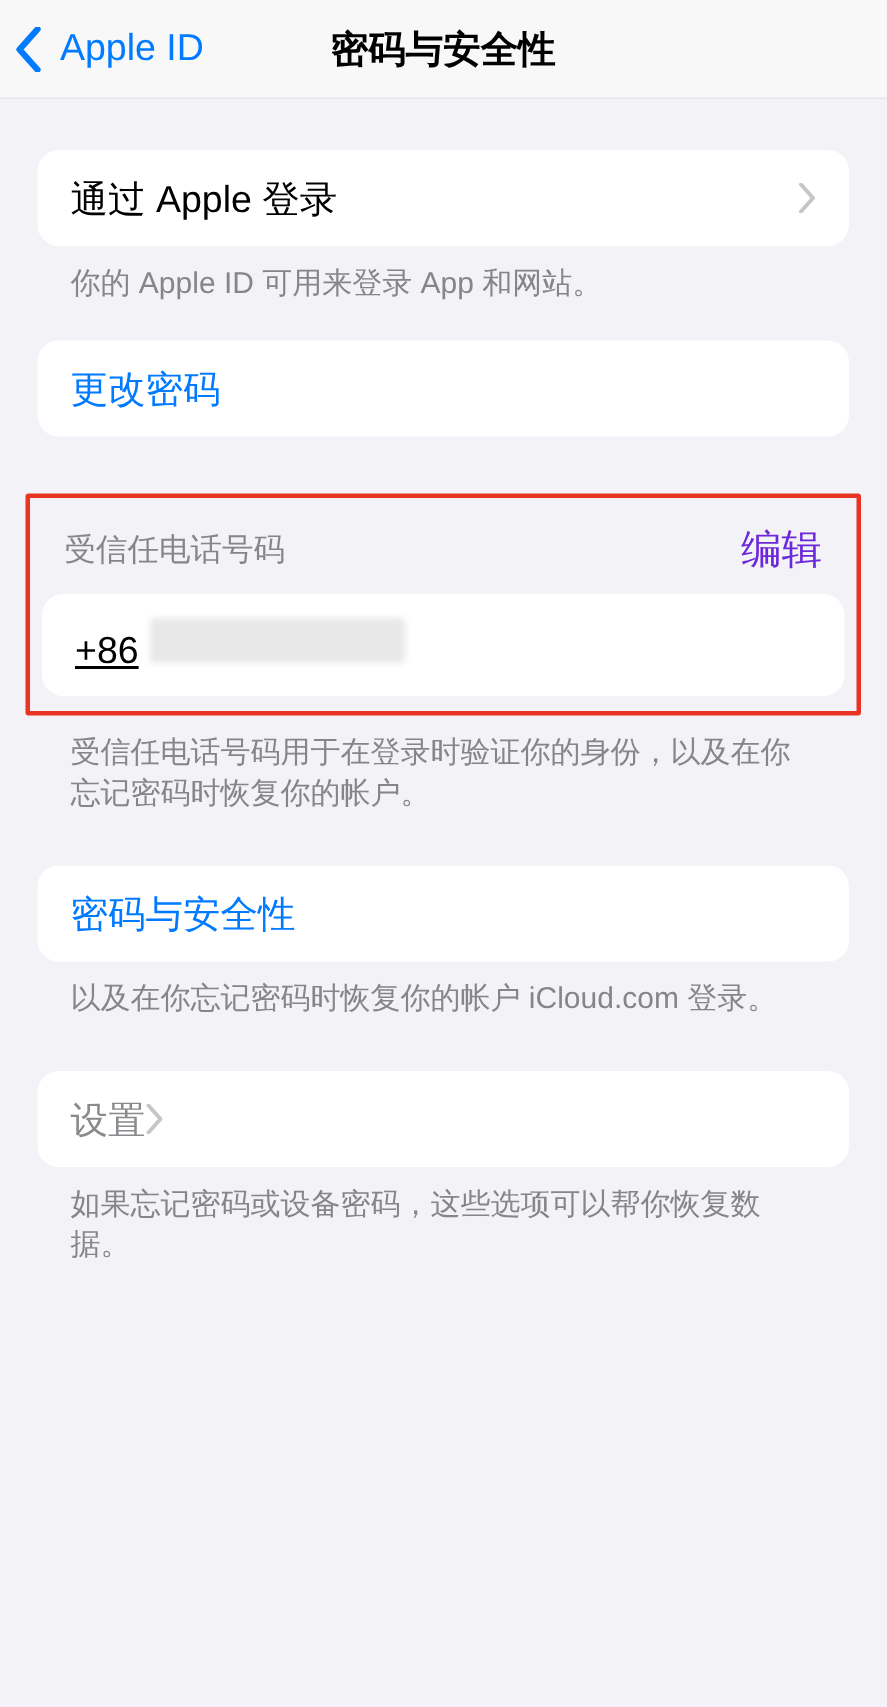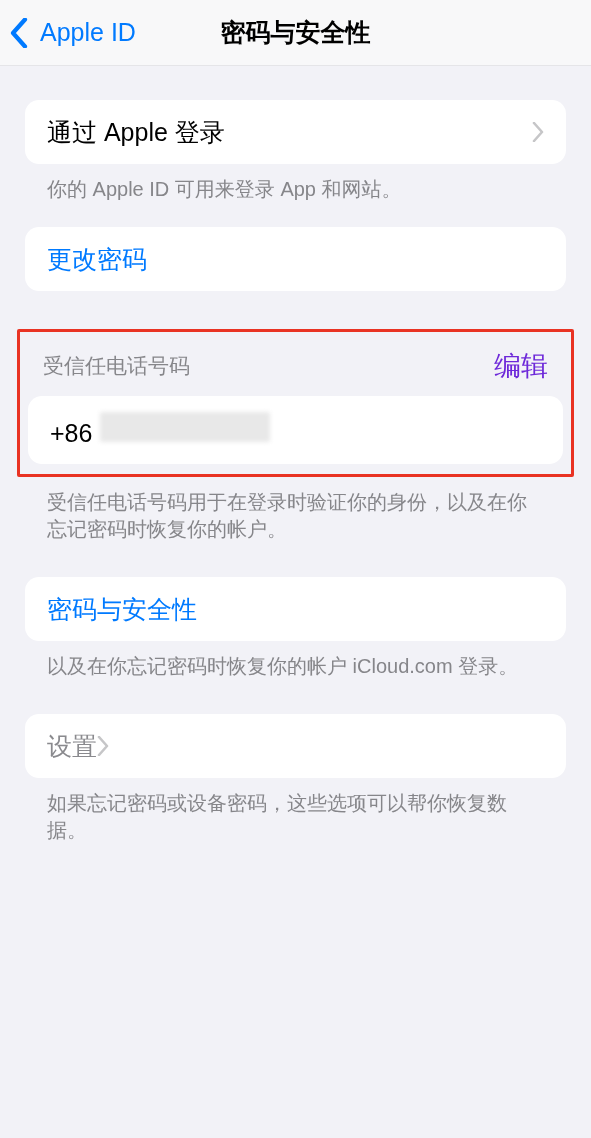--- a/index.html
+++ b/index.html
@@ -116,20 +116,21 @@
       margin: 0 3px;
     }
     .highlight-box .section-header { padding-left: 18px; padding-right: 18px; }
     .phone-row { min-height: 68px; }
     .phone-text {
       font-size: 25px;
       color: #000;
       display: flex;
       align-items: baseline;
       gap: 8px;
+      text-decoration: underline;
     }
     .redacted {
       display: inline-block;
       width: 170px;
       height: 30px;
       background: #e8e8e8;
       filter: blur(2px);
       border-radius: 2px;
     }
   </style>

